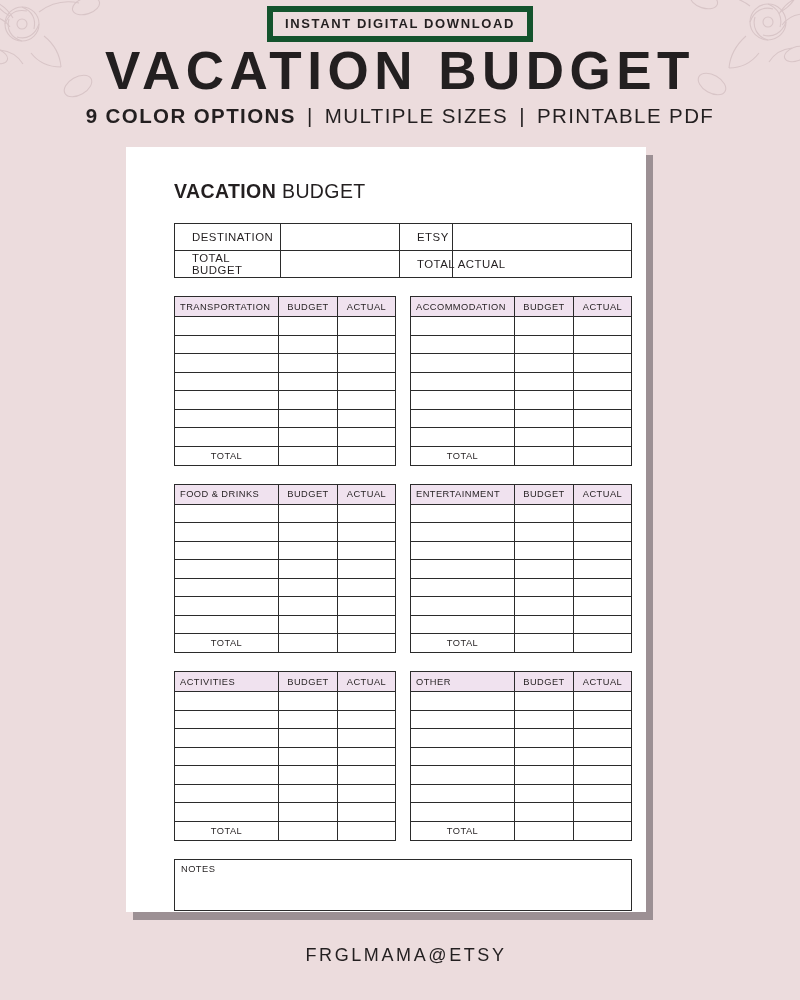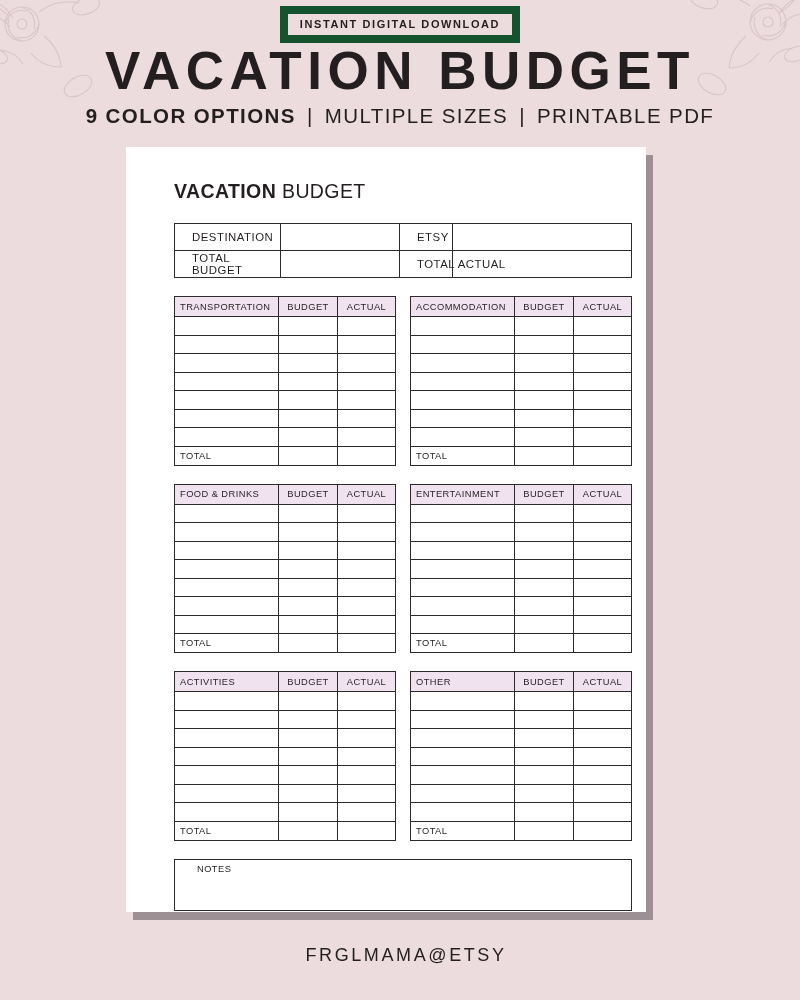--- a/index.html
+++ b/index.html
@@ -22,23 +22,23 @@
   .floral.left  { left: -18px; top: -10px; }
   .floral.right { right: -10px; top: -14px; }
 
   
   .badge-wrap {
     position: absolute;
     top: 6px; left: 0; right: 0;
     display: flex; justify-content: center;
   }
   .badge {
-    border: 8px solid #14532d;
+    border: 6px solid #14532d;
     padding: 4px 12px 5px 12px;
-    font-size: 11px;
+    font-size: 13px;
     font-weight: bold;
     letter-spacing: 1.6px;
     color: #231f20;
   }
   .main-title {
     position: absolute;
     top: 40px; left: 0; right: 0;
     text-align: center;
     font-size: 53px;
     font-weight: bold;
@@ -114,33 +114,33 @@
     height: 18.5px;
     font-size: 9.3px;
     letter-spacing: 0.45px;
     color: #231f20;
     font-weight: normal;
     padding: 0 5px;
     vertical-align: middle;
   }
   .cat-tbl thead th { background: #f0e2ef; text-align: left; height: 20px; }
   .cat-tbl thead th.c { text-align: center; }
-  .cat-tbl tfoot td { text-align: left; height: 19px; }
+  .cat-tbl tfoot td { text-align: center; height: 19px; }
   .cat-tbl tfoot td.e { border-left: 1px solid #2b2b2b; }
 
   
   .notes {
     margin-top: 18px;
     width: 458px;
     height: 52px;
     border: 1px solid #2b2b2b;
     font-size: 9.3px;
     letter-spacing: 0.45px;
     color: #231f20;
-    padding: 4px 22px;
+    padding: 4px 6px;
   }
 
   
   .footer {
     position: absolute;
     left: 12px; right: 0; bottom: 34px;
     text-align: center;
     font-size: 18px;
     letter-spacing: 2.6px;
     color: #231f20;

